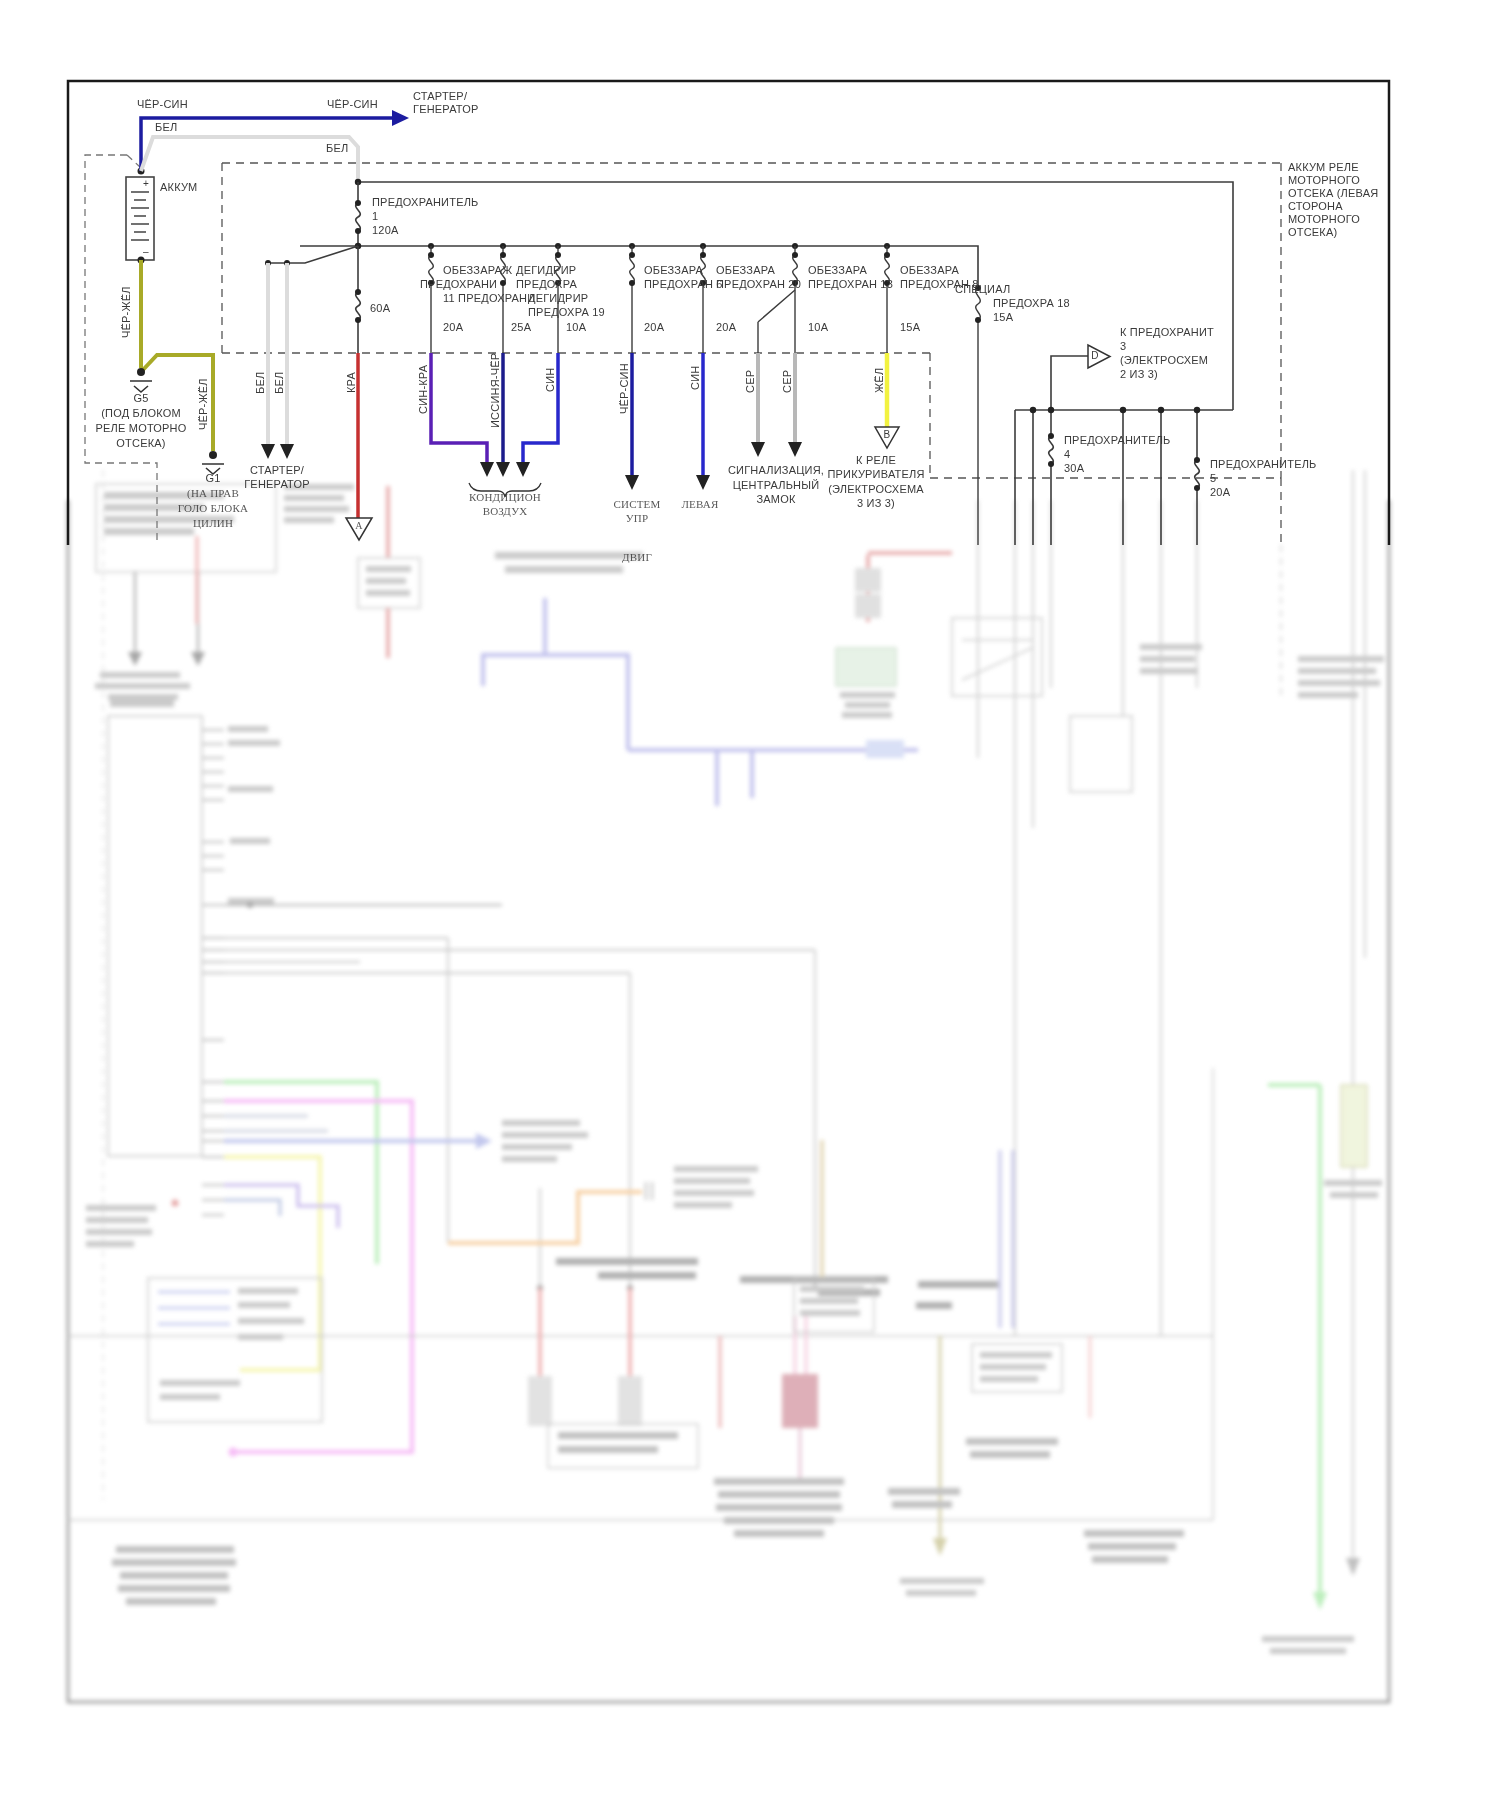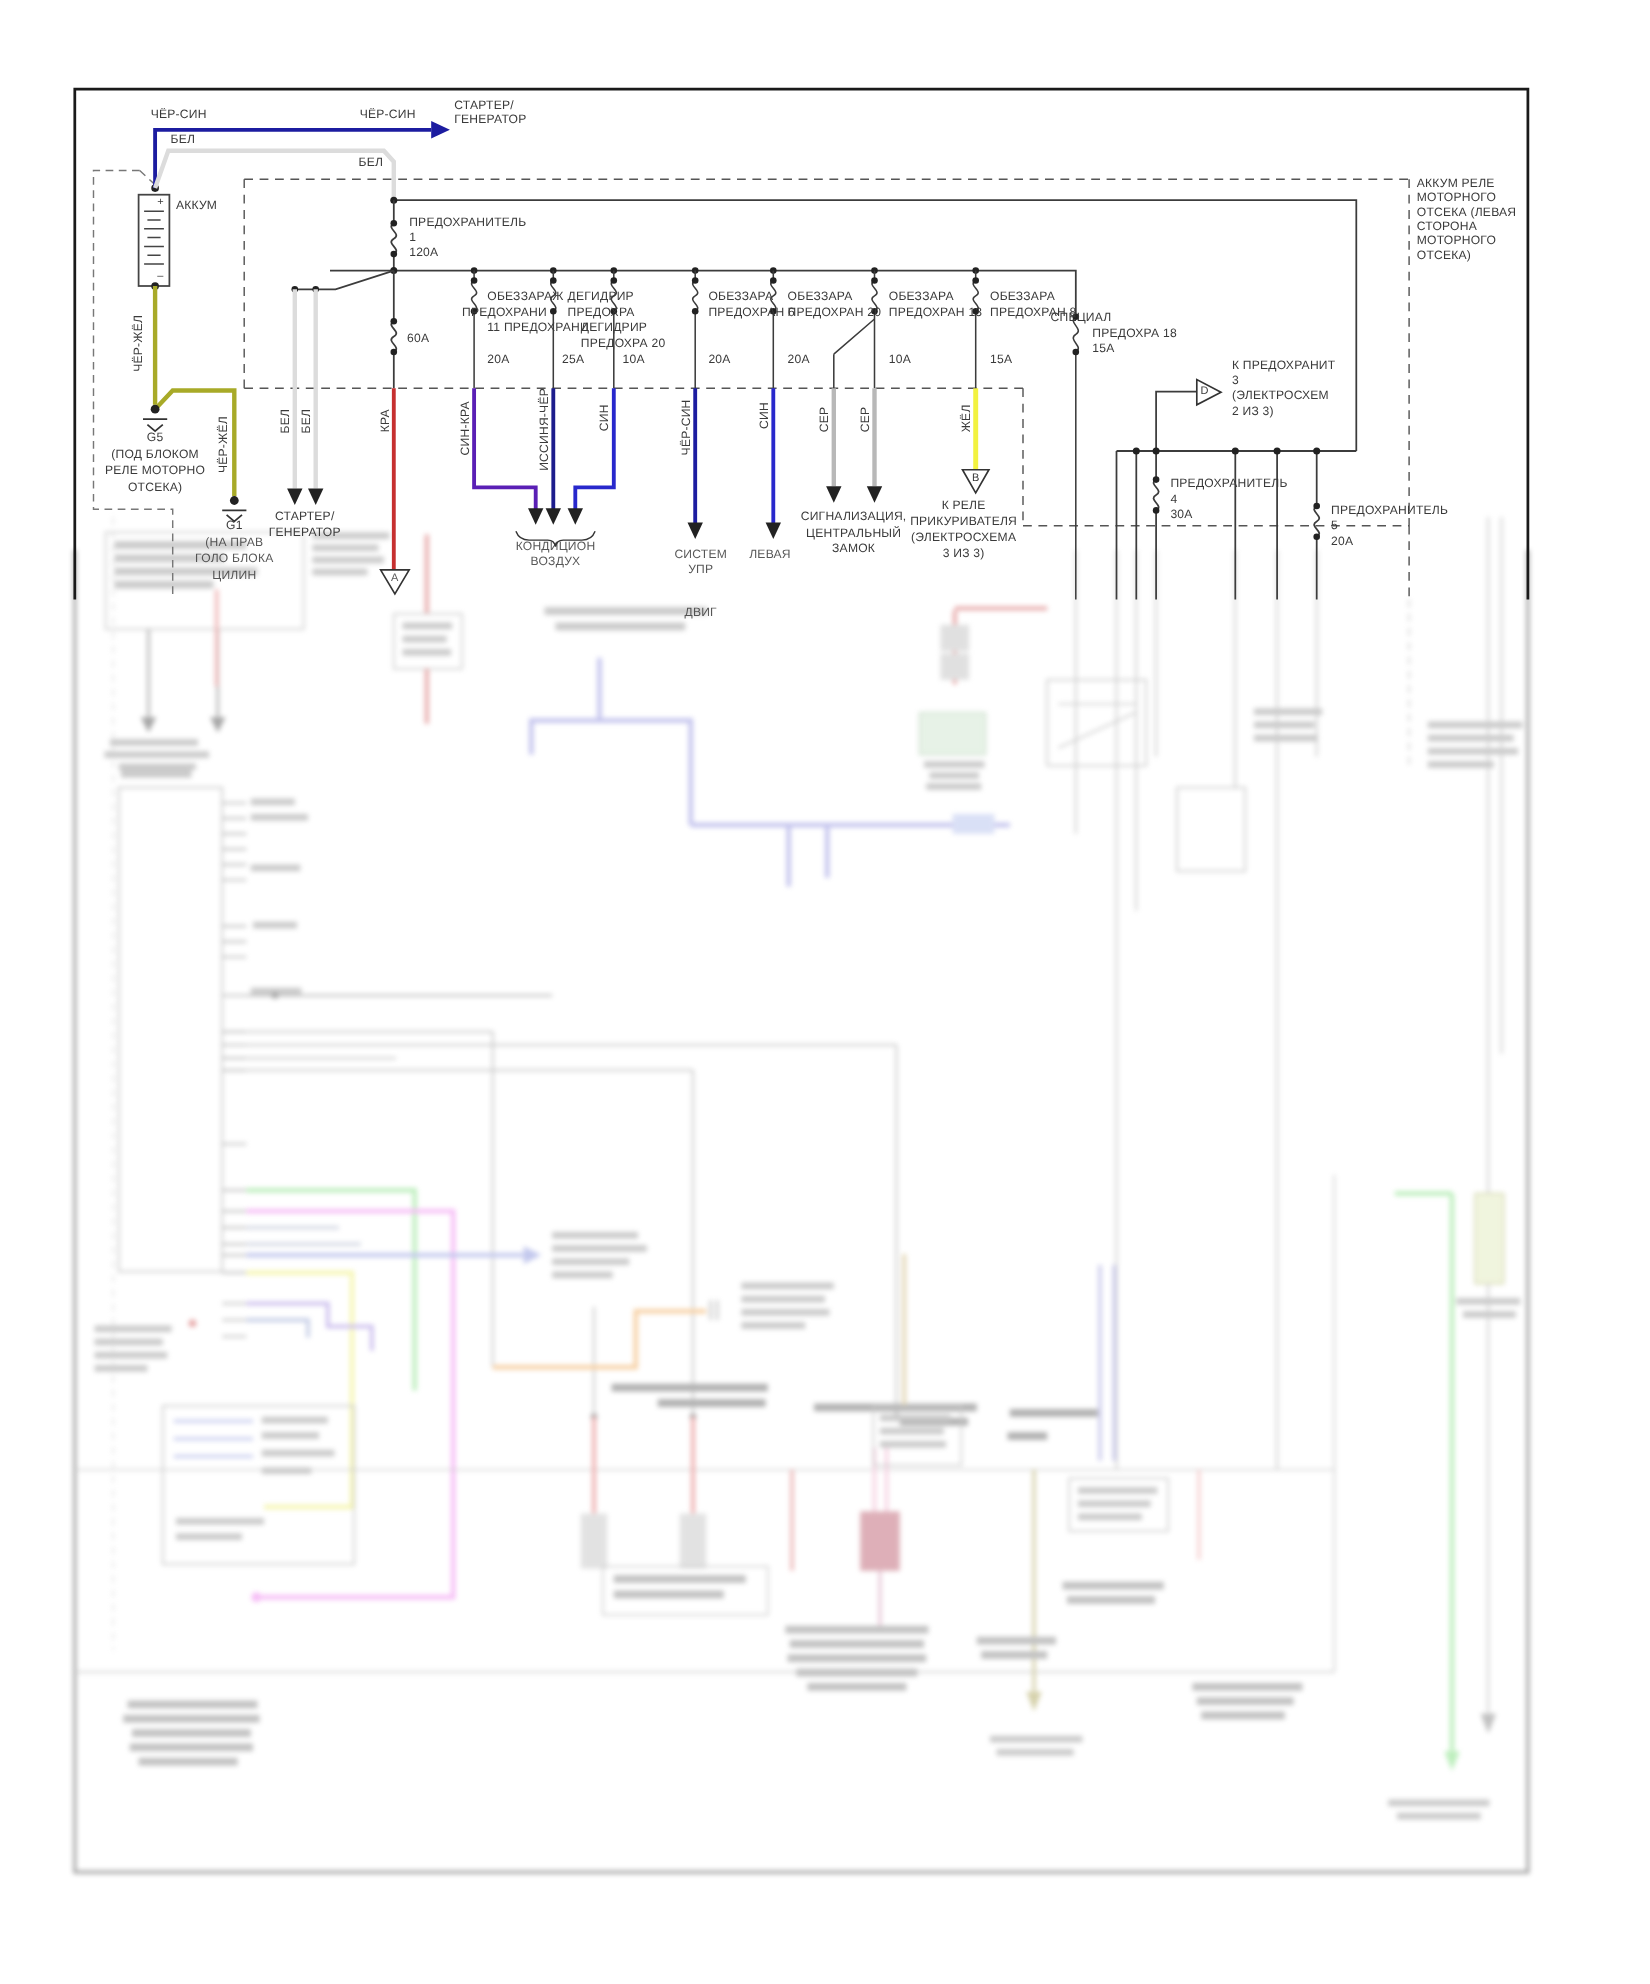--- a/index.html
+++ b/index.html
@@ -5,21 +5,21 @@
   html,body{margin:0;padding:0;background:#fff;}
   #page{position:relative;width:1500px;height:1804px;background:#ffffff;overflow:hidden;
         font-family:"Liberation Sans", sans-serif;color:#3a3a3a;}
   svg{position:absolute;left:0;top:0;}
   .blurwrap{position:absolute;left:0;top:0;width:1500px;height:1804px;
             filter:blur(2.3px);opacity:.52;}
   .lb,.lbc,.vlb{position:absolute;font-size:11px;line-height:12px;white-space:nowrap;
             color:#3a3a3a;letter-spacing:.2px;}
   .lbc{transform:translateX(-50%);}
   .vlb{transform:rotate(-90deg);transform-origin:0 0;}
-  .soft{filter:blur(.5px);opacity:.85;}
+  .soft{filter:blur(.5px);opacity:.85;font-family:Liberation Serif, serif;}
   .tri{font-size:10px;}
 </style>
 </head>
 <body>
 
 <div id="page">
 
   <div class="blurwrap">
   <svg width="1500" height="1804" viewBox="0 0 1500 1804">
     <g fill="none" stroke="#333" stroke-width="2.5">
@@ -522,21 +522,21 @@
     <div class="lb" style="left:370px;top:302px">60А</div>
 
     <div class="lb" style="left:443px;top:264px">ОБЕЗЗАРАЖ</div>
     <div class="lb" style="left:420px;top:278px">ПРЕДОХРАНИ</div>
     <div class="lb" style="left:443px;top:292px">11 ПРЕДОХРАНИ</div>
     <div class="lb" style="left:443px;top:321px">20А</div>
     <div class="lb" style="left:516px;top:264px">ДЕГИДРИР</div>
     <div class="lb" style="left:516px;top:278px">ПРЕДОХРА</div>
     <div class="lb" style="left:511px;top:321px">25А</div>
     <div class="lb" style="left:528px;top:292px">ДЕГИДРИР</div>
-    <div class="lb" style="left:528px;top:306px">ПРЕДОХРА 20</div>
+    <div class="lb" style="left:528px;top:306px">ПРЕДОХРА 19</div>
     <div class="lb" style="left:566px;top:321px">10А</div>
     <div class="lb" style="left:644px;top:264px">ОБЕЗЗАРА</div>
     <div class="lb" style="left:644px;top:278px">ПРЕДОХРАН 6</div>
     <div class="lb" style="left:644px;top:321px">20А</div>
     <div class="lb" style="left:716px;top:264px">ОБЕЗЗАРА</div>
     <div class="lb" style="left:716px;top:278px">ПРЕДОХРАН 20</div>
     <div class="lb" style="left:716px;top:321px">20А</div>
     <div class="lb" style="left:808px;top:264px">ОБЕЗЗАРА</div>
     <div class="lb" style="left:808px;top:278px">ПРЕДОХРАН 13</div>
     <div class="lb" style="left:808px;top:321px">10А</div>

